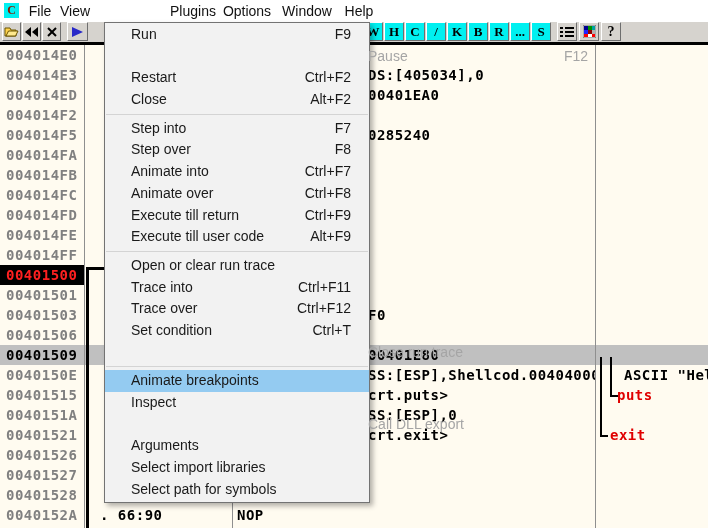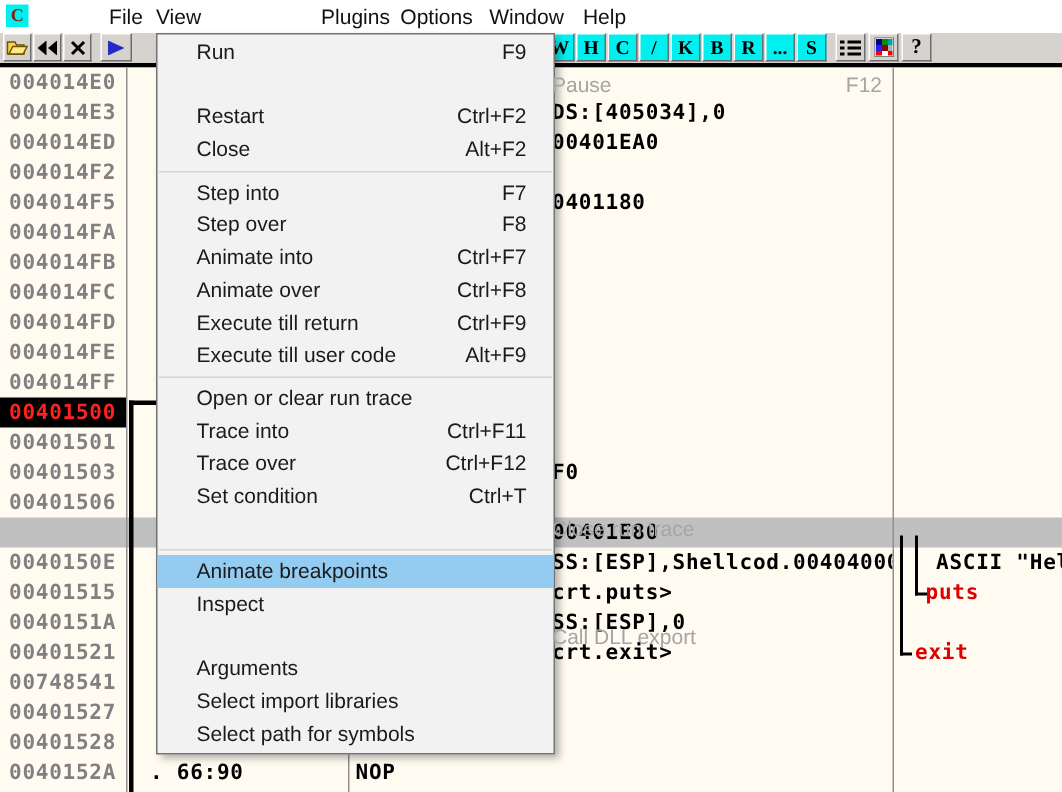--- a/index.html
+++ b/index.html
@@ -4,21 +4,21 @@
 <style>
   html,body{margin:0;padding:0;background:#fff;}
   #app{position:relative;width:708px;height:528px;overflow:hidden;
        font-family:"Liberation Sans",sans-serif;background:#fff;}
 
   
   #menubar{position:absolute;left:0;top:0;width:708px;height:22px;background:#ffffff;}
   .appicon{position:absolute;left:4px;top:3px;width:15px;height:15px;background:var(--cyan);
            color:#8b1a00;font:bold 12px "Liberation Serif",serif;text-align:center;line-height:15px;}
   .mitem{position:absolute;top:1px;height:20px;line-height:20px;text-align:center;
-         font-size:14px;color:#111;padding-left:44px;}
+         font-size:14px;color:#111;}
   .mitem.active{background:var(--debug-hl);outline:1px solid #9ed1f0;margin-top:32px;}
 
   
   #toolbar{position:absolute;left:0;top:22px;width:708px;height:20px;background:#d6d3ce;
            border-bottom:3px solid #000;box-sizing:content-box;}
   .tb{position:absolute;top:0px;width:19px;height:19px;padding:0;margin:0;
       background:#d6d3ce;border:1px solid;border-color:#ffffff #6e6e6e #6e6e6e #ffffff;
       box-sizing:border-box;display:flex;align-items:center;justify-content:center;cursor:default;}
   .tb.cyan{position:static;width:20px;height:19px;background:var(--cyan);
            font:bold 13px "Liberation Serif",serif;color:#000;flex:0 0 auto;}
@@ -155,21 +155,21 @@
         </div>
         <div class="row" style="top: 40px;">
           <span class="addr">004014ED</span>
           <span class="tail">00401EA0</span>
         </div>
         <div class="row" style="top: 60px;">
           <span class="addr">004014F2</span>
         </div>
         <div class="row" style="top: 80px;">
           <span class="addr">004014F5</span>
-          <span class="tail">0401180</span>
+          <span class="tail">0285240</span>
         </div>
         <div class="row" style="top: 100px;">
           <span class="addr">004014FA</span>
         </div>
         <div class="row" style="top: 120px;">
           <span class="addr">004014FB</span>
         </div>
         <div class="row" style="top: 140px;">
           <span class="addr">004014FC</span>
         </div>
@@ -189,20 +189,21 @@
           <span class="addr">00401501</span>
         </div>
         <div class="row" style="top: 260px;">
           <span class="addr">00401503</span>
           <span class="tail">F0</span>
         </div>
         <div class="row" style="top: 280px;">
           <span class="addr">00401506</span>
         </div>
         <div class="row sel" style="top: 300px;">
+          <span class="addr">00401509</span>
           <span class="tail">00401E80</span>
         </div>
         <div class="row" style="top: 320px;">
           <span class="addr">0040150E</span>
           <span class="tail">SS:[ESP],Shellcod.00404000</span>
           <span class="cmt" style="left: 624px;">ASCII "Hel</span>
         </div>
         <div class="row" style="top: 340px;">
           <span class="addr">00401515</span>
           <span class="tail">crt.puts&gt;</span>
@@ -211,21 +212,21 @@
         <div class="row" style="top: 360px;">
           <span class="addr">0040151A</span>
           <span class="tail">SS:[ESP],0</span>
         </div>
         <div class="row" style="top: 380px;">
           <span class="addr">00401521</span>
           <span class="tail">crt.exit&gt;</span>
           <span class="cmt red" style="left: 610px;">exit</span>
         </div>
         <div class="row" style="top: 400px;">
-          <span class="addr">00748541</span>
+          <span class="addr">00401526</span>
         </div>
         <div class="row" style="top: 420px;">
           <span class="addr">00401527</span>
         </div>
         <div class="row" style="top: 440px;">
           <span class="addr">00401528</span>
         </div>
         <div class="row" style="top: 460px;">
           <span class="addr">0040152A</span>
           <span class="hexb">. 66:90</span>

